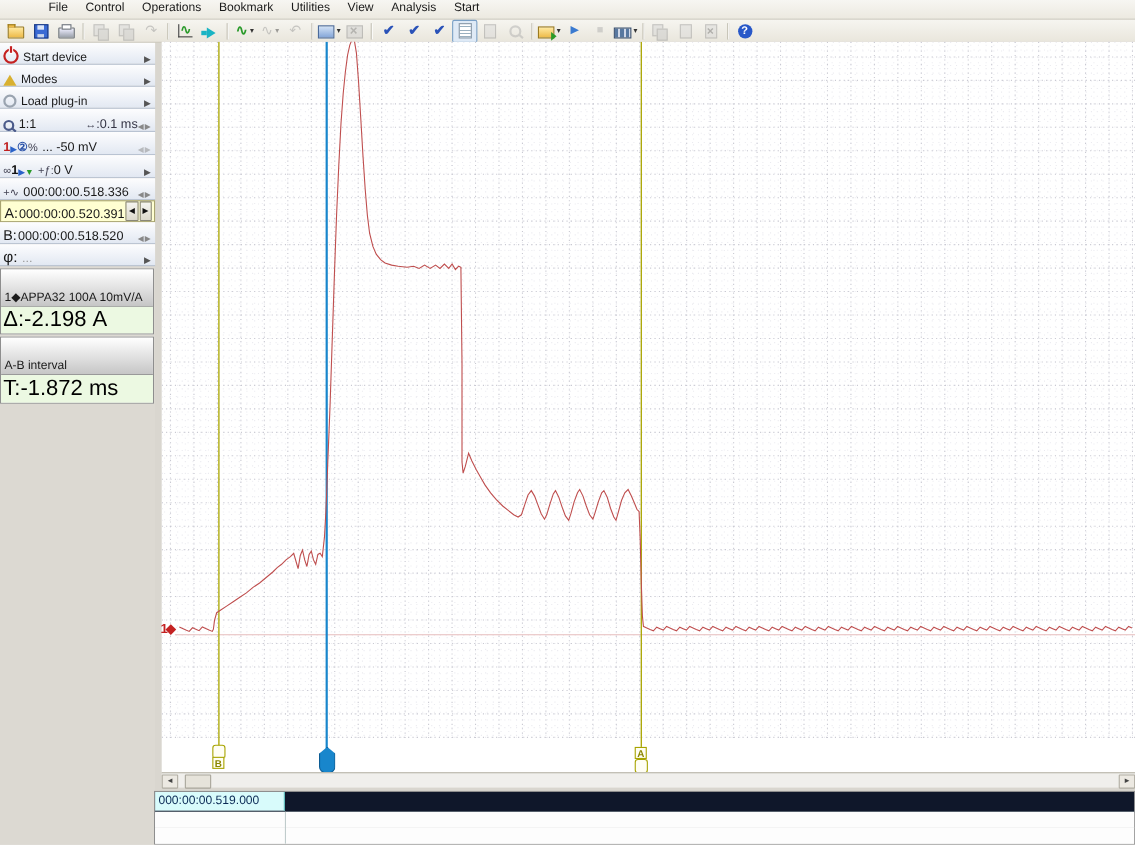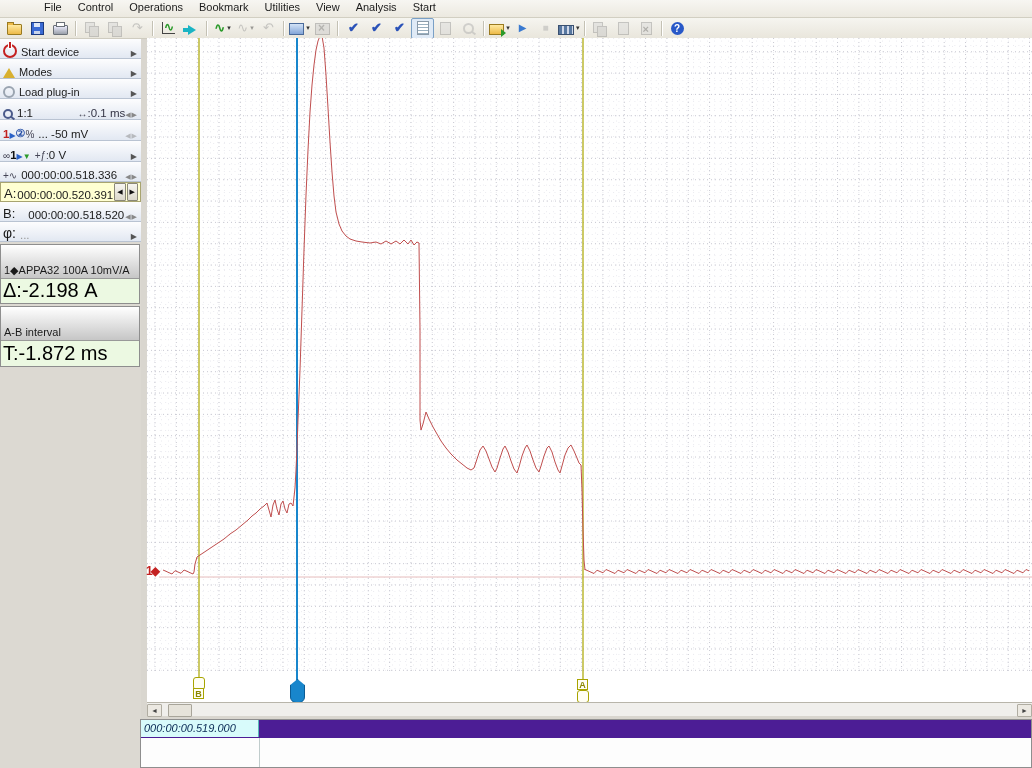--- a/index.html
+++ b/index.html
@@ -111,22 +111,22 @@
   
   #hscroll{position:absolute;left:147px;top:702px;width:885px;height:13px;background:#f0efec;
           border-top:1px solid #b8b5aa;display:block;}
   .sbtn{position:absolute;top:1px;width:13px;height:11px;background:#ece9e2;border:1px solid #b0ada2;
         font-size:7px;color:#444;text-align:center;line-height:11px;border-radius:1px;}
   #sthumb{position:absolute;left:21px;top:1px;width:22px;height:11px;background:#e6e3da;
         border:1px solid #a8a59a;border-radius:1px;}
   
   #timeline{position:absolute;left:140px;top:719px;width:892px;height:49px;background:#fff;
           border:1px solid #8e8e8e;box-sizing:border-box;}
-  #tl-row1{position:absolute;left:0;top:0;width:100%;height:18px;background:#4c1d95;
-          border-bottom:1px solid #9abcbc;font-style:italic;}
+  #tl-row1{position:absolute;left:0;top:0;width:100%;height:18px;background:#0f172a;
+          border-bottom:1px solid #9abcbc;}
   #tl-cell{position:absolute;left:0;top:0;width:118px;height:17px;background:#d8fbfb;
           border-right:1px solid #58b8b8;color:#0a2a55;padding:2px 0 0 3px;box-sizing:border-box;
           font-size:11px;white-space:nowrap;}
   #tl-row2{position:absolute;left:0;top:18px;width:100%;height:14px;background:#fdfdfd;
           border-bottom:1px solid #c8c8c8;}
   #tl-row3{position:absolute;left:0;top:32px;width:100%;height:15px;background:#fdfdfd;}
   .tl-div{position:absolute;left:118px;top:18px;width:1px;height:29px;background:#c0cccc;}
 </style>
 </head>
 <body>
@@ -289,21 +289,21 @@
 
   <div class="srow trow arow">
     <span style="font-size:13px">A:</span>
     <span class="lbl" style="margin-left:1px">000:00:00.520.391</span>
     <span class="abtn">◀</span>
     <span class="abtn">▶</span>
   </div>
 
   <div class="srow trow">
     <span style="font-size:13px">B:</span>
-    <span class="lbl" style="margin-left:13px">000:00:00.518.520</span>
+    <span class="lbl" style="margin-left:1px">000:00:00.518.520</span>
     <span class="spin">◀▶</span>
   </div>
 
   <div class="srow trow">
     <span style="font-size:14px">φ:</span>
     <span class="lbl" style="color:#999">...</span>
     <span class="exp">▶</span>
   </div>
 
   <div class="mpanel">

